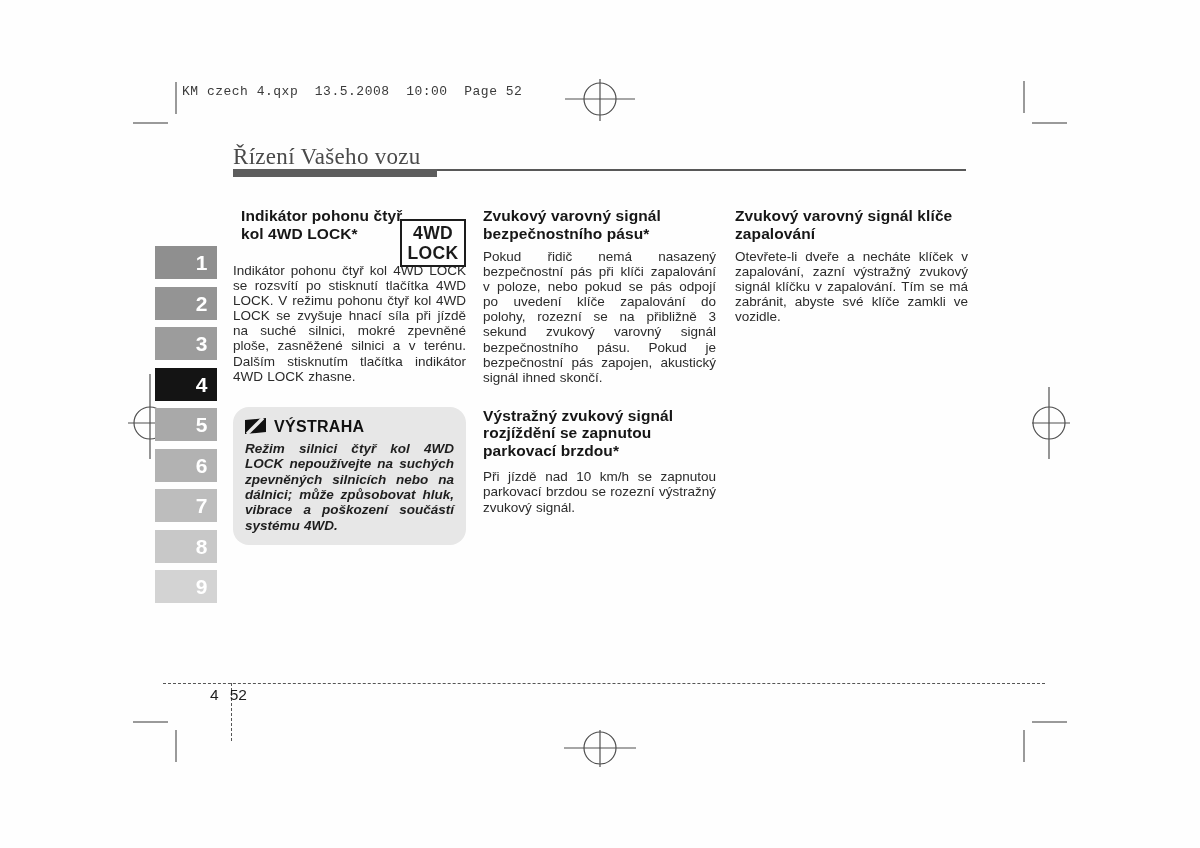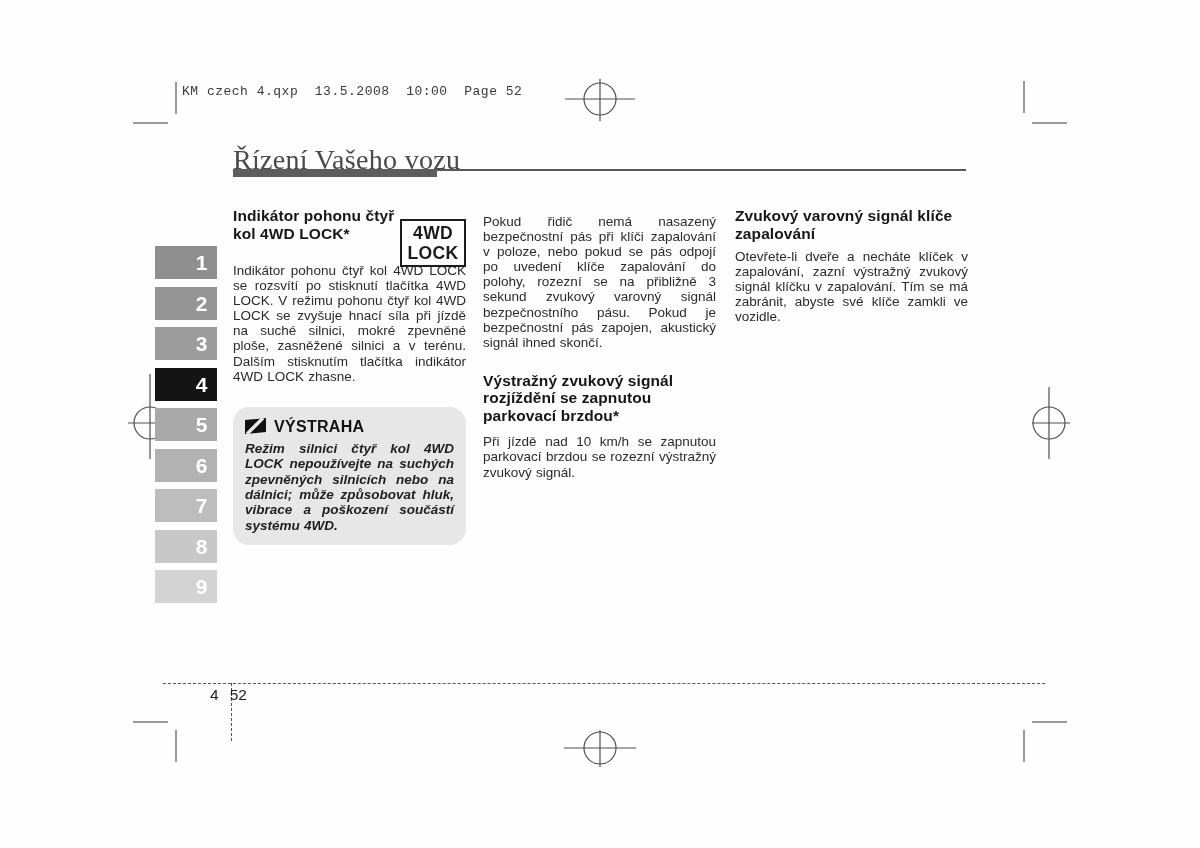--- a/index.html
+++ b/index.html
@@ -21,21 +21,21 @@
   .crop.h{height:2px;width:35px;}
   .crop.v{width:2px;height:32px;}
 
   
   .regmark line{stroke:#4f4f4f;stroke-width:1.2;}
   .regmark circle{stroke:#4f4f4f;stroke-width:1.2;fill:none;}
 
   
   .page-title{
     left:233px;top:144px;font-family:"Liberation Serif","DejaVu Serif",serif;
-    font-size:28px;color:#4a4a4a;letter-spacing:.3px;
+    font-size:23px;color:#4a4a4a;letter-spacing:.3px;
   }
   .rule-thin{left:233px;top:169px;width:733px;height:2px;background:#585858;}
   .rule-thick{left:233px;top:169px;width:204px;height:8px;background:#5d5d5d;}
 
   
   .tab{
     left:155px;width:62px;height:33px;text-align:right;
     color:#fff;font-weight:bold;font-size:21px;line-height:33px;
     padding-right:9px;box-sizing:border-box;letter-spacing:.5px;
   }
@@ -118,39 +118,40 @@
 <div class="abs tab" style="top: 287px; background: rgb(148, 148, 148);">2</div>
 <div class="abs tab" style="top: 327px; background: rgb(156, 156, 156);">3</div>
 <div class="abs tab" style="top: 368px; background: rgb(20, 20, 20);">4</div>
 <div class="abs tab" style="top: 408px; background: rgb(169, 169, 169);">5</div>
 <div class="abs tab" style="top: 449px; background: rgb(178, 178, 178);">6</div>
 <div class="abs tab" style="top: 489px; background: rgb(189, 189, 189);">7</div>
 <div class="abs tab" style="top: 530px; background: rgb(200, 200, 200);">8</div>
 <div class="abs tab" style="top: 570px; background: rgb(211, 211, 211);">9</div>
 
 <div class="abs col" style="left:233px;top:207px;">
-  <h3 class="heading" style="width:166px;">Indikátor pohonu čtyř kol 4WD LOCK*</h3>
+  <h3 class="heading" style="width:166px;margin-left:8px;">Indikátor pohonu čtyř kol 4WD LOCK*</h3>
   <div class="badge">
     <div>4WD</div>
     <div>LOCK</div>
   </div>
   <p class="body" style="margin-top:21px;">Indikátor pohonu čtyř kol 4WD LOCK se rozsvítí po stisknutí tlačítka 4WD LOCK. V režimu pohonu čtyř kol 4WD LOCK se zvyšuje hnací síla při jízdě na suché silnici, mokré zpevněné ploše, zasněžené silnici a v terénu. Dalším stisknutím tlačítka indikátor 4WD LOCK zhasne.</p>
   <div class="warnbox" style="margin-top:23px;border-radius:16px;">
     <div class="wtitle">
       <svg width="21" height="17" viewBox="0 0 21 17">
         <polygon points="0,2 21,0 21,14 0,16" fill="#111"></polygon>
         <line x1="2" y1="16" x2="18" y2="0" stroke="#e7e7e7" stroke-width="3.4"></line>
       </svg>
       <span>VÝSTRAHA</span>
     </div>
     <p>Režim silnici čtyř kol 4WD LOCK nepoužívejte na suchých zpevněných silnicích nebo na dálnici; může způsobovat hluk, vibrace a poškození součástí systému 4WD.</p>
   </div>
 </div>
 
 <div class="abs col" style="left:483px;top:207px;">
+  <h3 class="heading" style="width:205px;">Zvukový varovný signál bezpečnostního pásu*</h3>
   <p class="body" style="margin-top:7px;">Pokud řidič nemá nasazený bezpečnostní pás při klíči zapalování v poloze, nebo pokud se pás odpojí po uvedení klíče zapalování do polohy, rozezní se na přibližně 3 sekund zvukový varovný signál bezpečnostního pásu. Pokud je bezpečnostní pás zapojen, akustický signál ihned skončí.</p>
   <h3 class="heading" style="width:205px;margin-top:22px;">Výstražný zvukový signál rozjíždění se zapnutou parkovací brzdou*</h3>
   <p class="body" style="margin-top:10px;">Při jízdě nad 10 km/h se zapnutou parkovací brzdou se rozezní výstražný zvukový signál.</p>
 </div>
 
 <div class="abs col" style="left:735px;top:207px;">
   <h3 class="heading" style="width:228px;">Zvukový varovný signál klíče zapalování</h3>
   <p class="body" style="margin-top:7px;">Otevřete-li dveře a necháte klíček v zapalování, zazní výstražný zvukový signál klíčku v zapalování. Tím se má zabránit, abyste své klíče zamkli ve vozidle.</p>
 </div>
 

